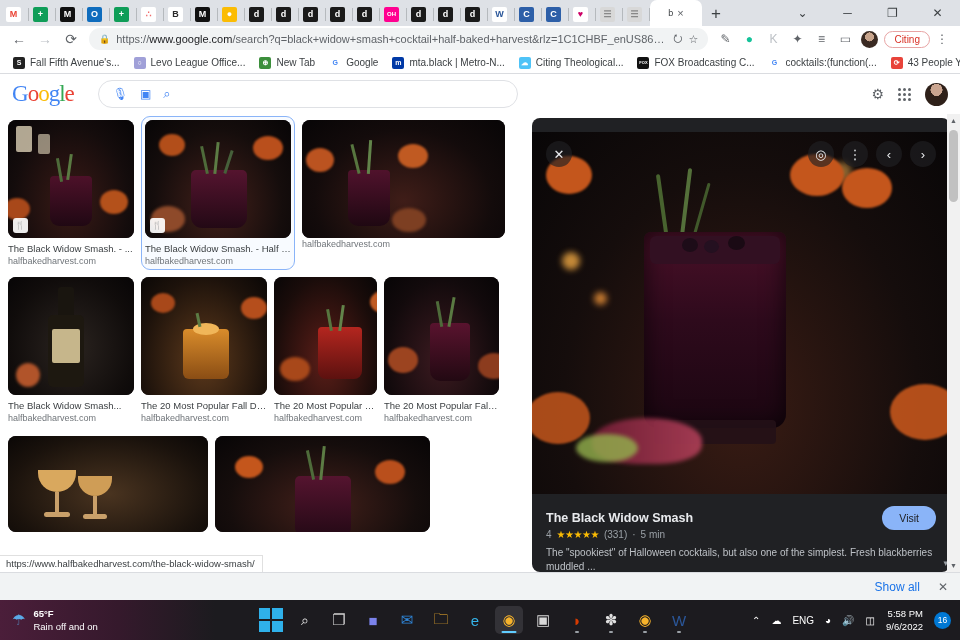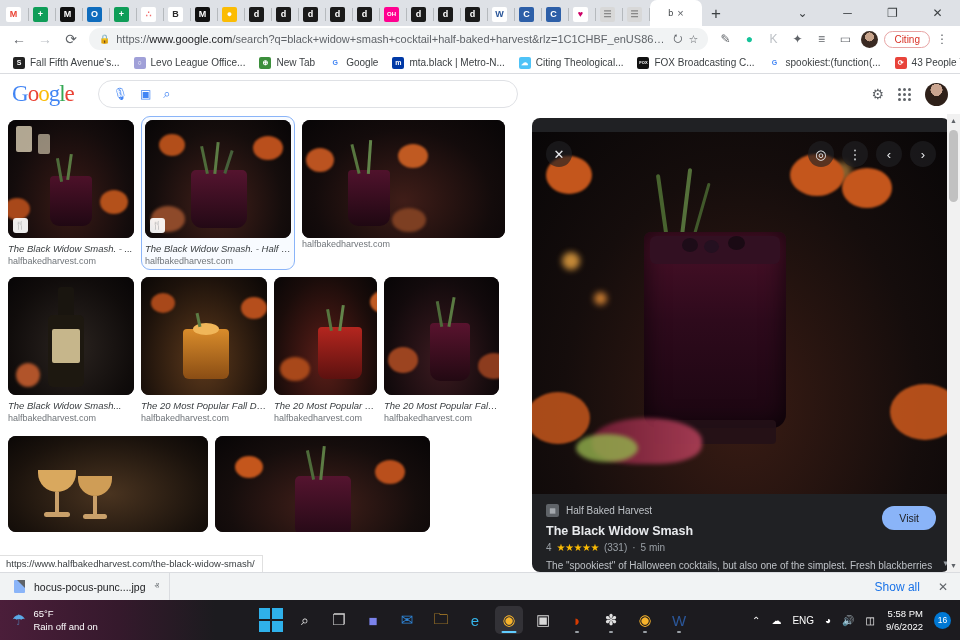--- a/index.html
+++ b/index.html
@@ -134,21 +134,21 @@
     width: 532px; padding: 6px 8px 0 8px; display: flex; flex-wrap: wrap;
     gap: 7px; align-content: flex-start; position: relative;
   }
   .card { width: 126px; position: relative; }
   .card .thumb {
     width: 100%; height: 118px; border-radius: 8px; overflow: hidden;
     position: relative; background: #1a1216;
   }
   .card .title {
     font-size: 9.5px; color: #3c4043; margin-top: 4px; white-space: nowrap;
-    overflow: hidden; text-overflow: ellipsis; line-height: 13px; font-style: italic;
+    overflow: hidden; text-overflow: ellipsis; line-height: 13px;
   }
   .card .dom {
     font-size: 9px; color: #70757a; margin-top: 1px; white-space: nowrap;
     overflow: hidden; text-overflow: ellipsis;
   }
   .card.sel {
     border: 1px solid #8ab4f8; border-radius: 9px; padding: 3px;
     background: #f8fbff; width: 154px; margin-top: -4px;
   }
   .card.sel .thumb { height: 118px; }
@@ -244,21 +244,21 @@
   .taskbar {
     position: absolute; left: 0; right: 0; bottom: 0; height: 40px;
     background: #1c1b1f; display: flex; align-items: center;
   }
   .weather {
     display: flex; align-items: center; gap: 8px; padding: 0 12px;
     height: 40px; background: linear-gradient(90deg,#4b1e3a 0%, #35192c 55%, #1c1b1f 100%);
     width: 215px;
   }
   .weather .txt { color: #fff; font-size: 9.5px; line-height: 13px; }
-  .weather .txt b { font-weight: normal; }
+  .weather .txt b { font-weight: bold; }
   .tbicons { display: flex; align-items: center; gap: 6px; margin-left: 42px; }
   .tbapp {
     width: 28px; height: 28px; border-radius: 5px; display: flex;
     align-items: center; justify-content: center; position: relative;
     font-size: 11px; color: #fff;
   }
   .tbapp.run:after {
     content:""; position:absolute; bottom:1px; left:50%; transform:translateX(-50%);
     width: 4px; height: 2.5px; background: #9aa0a6; border-radius: 2px;
   }
@@ -421,21 +421,21 @@
       <div class="bm">
         <span class="bmico" style="background: rgb(79, 195, 247);">☁</span>
         <span>Citing Theological...</span>
       </div>
       <div class="bm">
         <span class="bmico" style="background: rgb(17, 17, 17); font-size: 4px;">FOX</span>
         <span>FOX Broadcasting C...</span>
       </div>
       <div class="bm">
         <span class="bmico" style="background: rgb(255, 255, 255); color: rgb(66, 133, 244);">G</span>
-        <span>spookiest:(function(...</span>
+        <span>cocktails:(function(...</span>
       </div>
       <div class="bm">
         <span class="bmico" style="background: rgb(232, 67, 58);">⟳</span>
         <span>43 People You Won...</span>
       </div>
     </div>
 
 </div>
 
 <div class="ghead">
@@ -614,24 +614,20 @@
       <div class="pbtn">✕</div>
       <div class="right">
         <div class="pbtn">◎</div>
         <div class="pbtn">⋮</div>
         <div class="pbtn">‹</div>
         <div class="pbtn">›</div>
       </div>
     </div>
 
     <div class="panel-info">
-      <div class="src">
-        <span class="srcico">▦</span>
-        <span>Half Baked Harvest</span>
-      </div>
       <div class="ptitle">The Black Widow Smash</div>
       <div class="prate">
         <span>4</span>
         <span class="stars">★★★★★</span>
         <span>(331)</span>
         <span>·</span>
         <span>5 min</span>
       </div>
       <div class="pdesc">The "spookiest" of Halloween cocktails, but also one of the simplest. Fresh blackberries muddled ...</div>
       <div class="visit">Visit</div>
@@ -644,25 +640,20 @@
 
 <div class="pagescroll">
   <div class="arr" style="top:0">▲</div>
   <div class="thumbbar" style="top:16px"></div>
   <div class="arr" style="bottom:0">▼</div>
 </div>
 
 <div class="statusurl">https://www.halfbakedharvest.com/the-black-widow-smash/</div>
 
 <div class="shelf">
-  <div class="dlitem">
-    <span class="dlico"></span>
-    <span>hocus-pocus-punc....jpg</span>
-    <span class="dlcaret">ⱏ</span>
-  </div>
   <div class="showall">Show all</div>
   <div class="shelfx">✕</div>
 </div>
 
 <div class="taskbar">
   <div class="weather">
     <span style="font-size:15px;color:#5aa9e6;">☂</span>
     <span class="txt">
       <b>65°F</b><br>
       <span>Rain off and on</span>

